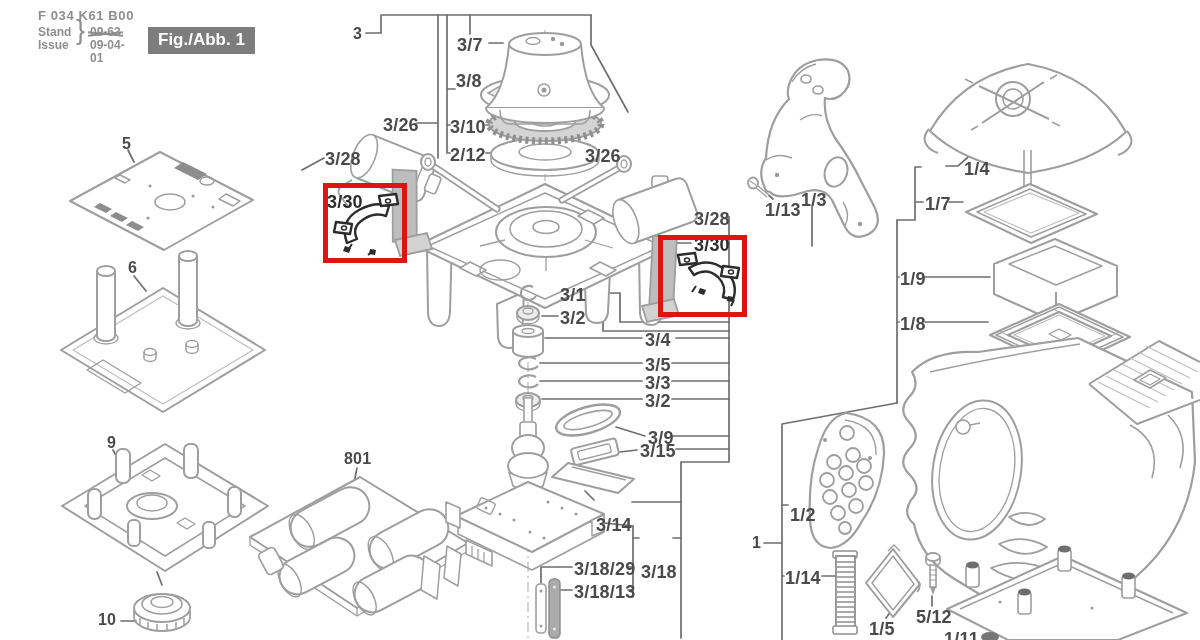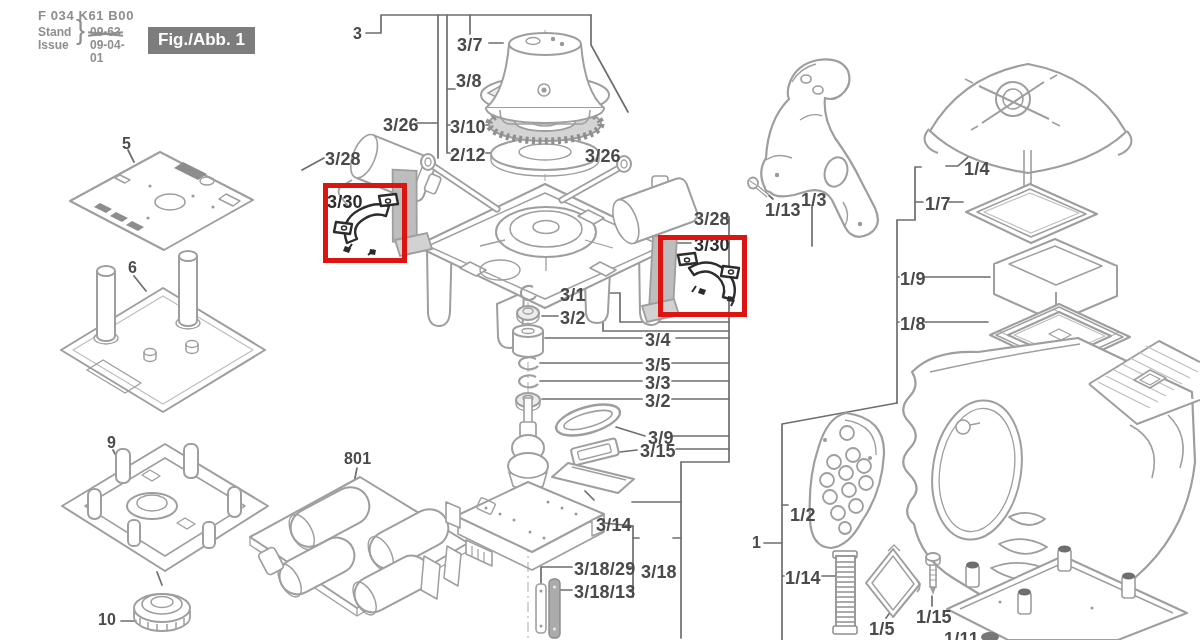--- a/index.html
+++ b/index.html
@@ -503,19 +503,19 @@
       <div class="plabel" style="left: 765px; top: 201px;">1/13</div>
       <div class="plabel" style="left: 801px; top: 191px;">1/3</div>
       <div class="plabel" style="left: 923px; top: 160px; margin-left: 41px;">1/4</div>
       <div class="plabel" style="left: 925px; top: 195px;">1/7</div>
       <div class="plabel" style="left: 900px; top: 270px;">1/9</div>
       <div class="plabel" style="left: 900px; top: 315px;">1/8</div>
       <div class="plabel big" style="left: 752px; top: 535px;">1</div>
       <div class="plabel" style="left: 790px; top: 498px; margin-top: 8px;">1/2</div>
       <div class="plabel" style="left: 785px; top: 569px;">1/14</div>
       <div class="plabel" style="left: 869px; top: 620px;">1/5</div>
-      <div class="plabel" style="left: 916px; top: 608px;">1/15</div>
+      <div class="plabel" style="left: 916px; top: 608px;">5/12</div>
       <div class="plabel" style="left: 944px; top: 630px;">1/11</div>
     </div>
 
 <div class="redbox" style="left: 323px; top: 183px; width: 74px; height: 70px;"></div>
     <div class="redbox" style="left: 658px; top: 235px; width: 79px; height: 72px;"></div>
   </div>
 
 </body></html>

